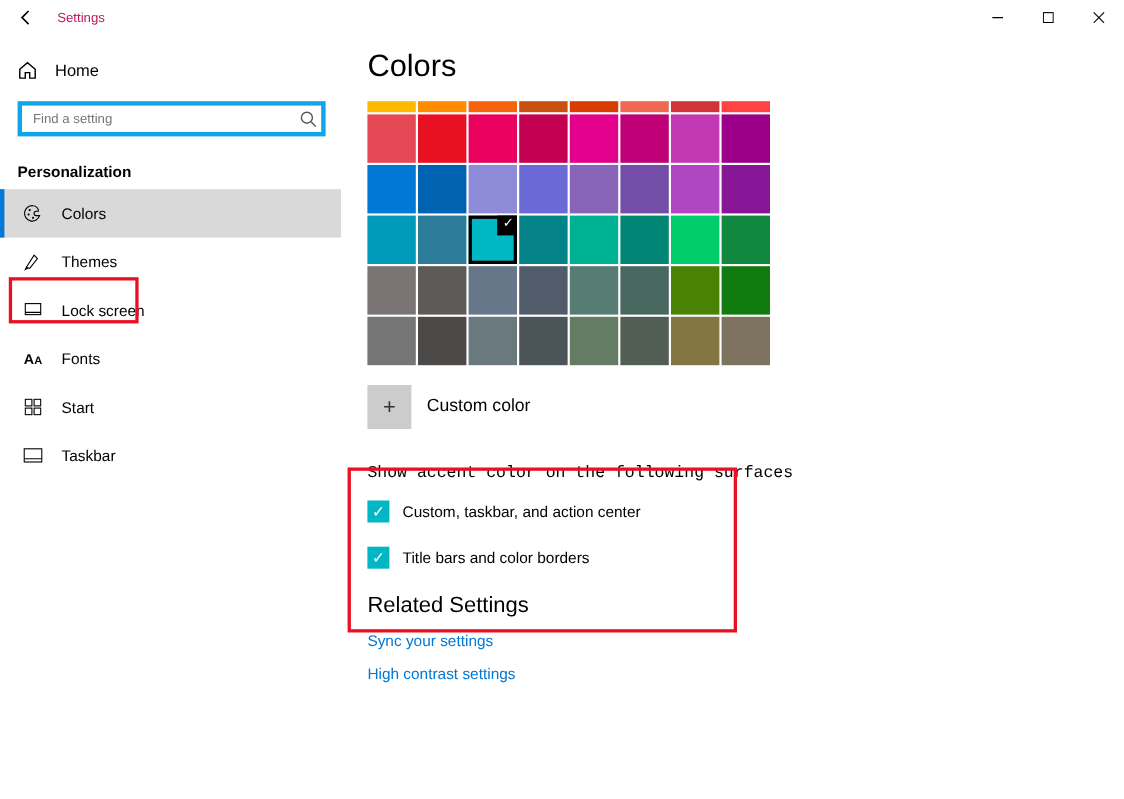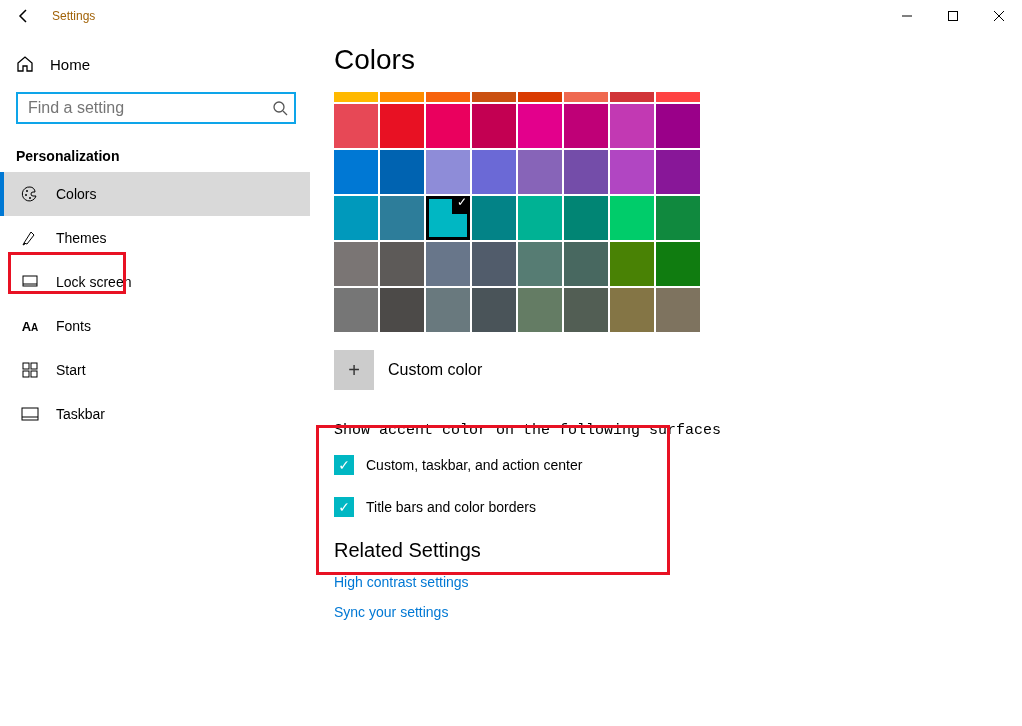--- a/index.html
+++ b/index.html
@@ -1,30 +1,30 @@
 <!DOCTYPE html>
 <html><head>
 <meta charset="utf-8">
 <style>
 * { margin: 0; padding: 0; box-sizing: border-box; font-family: "Segoe UI", sans-serif; }
 body { width: 1022px; height: 726px; background: #fff; overflow: hidden; position: relative; }
 
 .titlebar { height: 32px; display: flex; align-items: center; padding-left: 8px; }
 .back-btn { width: 32px; height: 32px; display: flex; align-items: center; justify-content: center; cursor: pointer; }
-.titlebar-title { font-size: 12px; margin-left: 12px; color: #a16207; }
+.titlebar-title { font-size: 12px; margin-left: 12px; color: #be185d; }
 .win-controls { position: absolute; right: 0; top: 0; display: flex; }
 .win-btn { width: 46px; height: 32px; display: flex; align-items: center; justify-content: center; cursor: pointer; }
 
 .layout { display: flex; height: calc(100% - 32px); justify-content: center; }
 .sidebar { width: 310px; padding: 12px 0; }
 .home-row { display: flex; align-items: center; height: 40px; padding-left: 16px; cursor: pointer; gap: 16px; }
 .home-row span.label { font-size: 15px; }
 .search-wrap { padding: 8px 16px; }
 .search-box { position: relative; width: 280px; }
-.search-input { width: 100%; height: 32px; border: 2px solid #0ea5e9; padding: 0 32px 0 10px; font-size: 16px; background: #fff; }
+.search-input { width: 100%; height: 32px; border: 4px solid #0ea5e9; padding: 0 32px 0 10px; font-size: 12px; background: #fff; }
 .search-icon { position: absolute; right: 8px; top: 50%; transform: translateY(-50%); }
 .section-title { font-size: 14px; font-weight: 600; padding: 16px 16px 8px; }
 .nav-item { display: flex; align-items: center; height: 44px; padding-left: 16px; cursor: pointer; gap: 16px; border-left: 4px solid transparent; }
 .nav-item.active { background: #d9d9d9; border-left-color: #0078d4; }
 .nav-item .icon { width: 20px; display: flex; justify-content: center; }
 .nav-item .label { font-size: 14px; }
 
 .content { flex: 1; padding: 12px 24px; overflow-y: auto; position: relative; }
 .page-title { font-size: 28px; font-weight: 300; margin-bottom: 16px; }
 
@@ -225,19 +225,19 @@
     <div class="checkbox-row">
       <div class="cb">✓</div>
       <span class="cb-label">Custom, taskbar, and action center</span>
     </div>
     <div class="checkbox-row">
       <div class="cb">✓</div>
       <span class="cb-label">Title bars and color borders</span>
     </div>
 
     <h2 class="related-title">Related Settings</h2>
+    <a class="link">Sync your settings</a>
     <a class="link">High contrast settings</a>
-    <a class="link">Sync your settings</a>
   </div>
 </div>
 
 <div class="red-box-1" style="left:8px; top:252px; width:118px; height:42px;"></div>
 <div class="red-box-1" style="left:316px; top:425px; width:354px; height:150px;"></div>
 
 </body></html>

